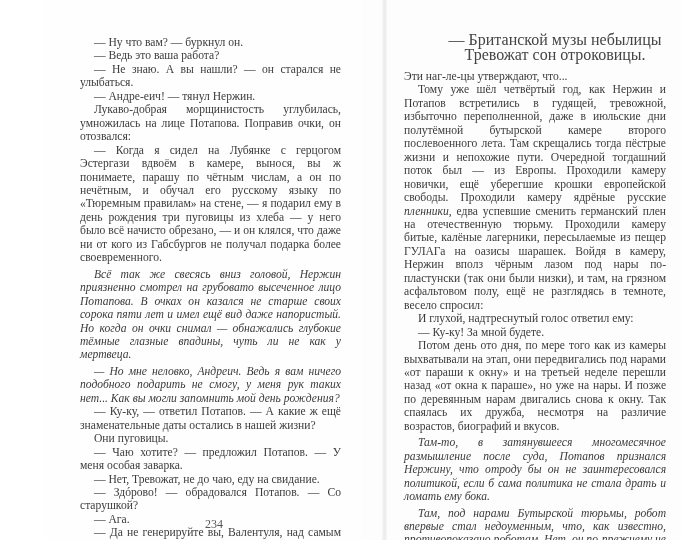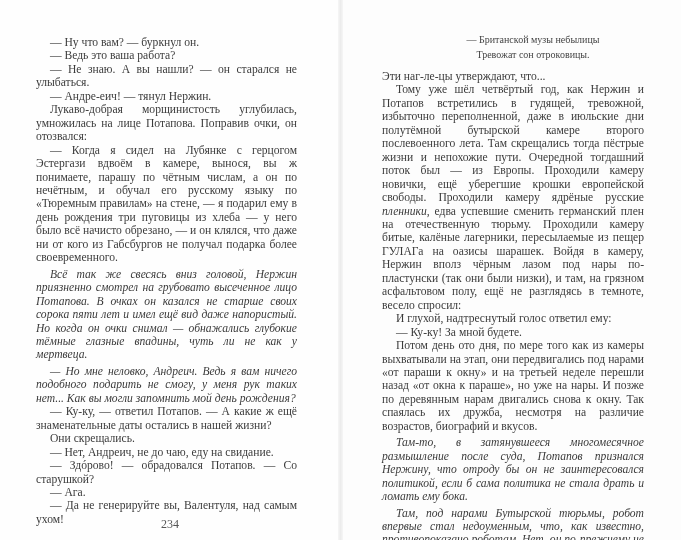--- a/index.html
+++ b/index.html
@@ -3,42 +3,42 @@
 <meta charset="utf-8">
 <style>
   html, body { margin: 0; padding: 0; }
   body {
     width: 681px; height: 540px; overflow: hidden;
     background: #ffffff;
     font-family: "DejaVu Serif", "Liberation Serif", serif;
     color: #3a3a3a;
     position: relative;
   }
-  .spread { position: absolute; inset: 0; display: flex; }
+  .spread { position: absolute; inset: 0; display: flex; margin-left: 44px; }
   .page { position: relative; width: 340px; height: 540px; background: #fefefe; }
   .page.right { width: 341px; background: #fdfdfd; }
   .spine {
     position: absolute; left: 338px; top: 0; width: 5px; height: 540px;
     background: linear-gradient(to right, #f6f6f6, #ececec, #f6f6f6);
   }
   .text {
     position: absolute;
     font-family: "Liberation Serif", "DejaVu Serif", serif;
     font-size: 11.6px; line-height: 13.45px;
     text-align: justify; color: #3b3b3b;
   }
   .left .text { left: 36px; top: 36px; width: 261px; }
   .right .text { left: 42px; top: 70px; width: 262px; }
   .text p { margin: 0; text-indent: 14px; }
   .text p.noindent { text-indent: 0; }
   .text p.gap { margin-top: 3px; font-style: italic; }
   .epigraph {
     position: absolute; left: 42px; width: 262px; top: 33px;
     text-align: center; font-family: "Liberation Serif", serif;
-    font-size: 10px; line-height: 14.5px; color: #444;
+    font-size: 16px; line-height: 14.5px; color: #444;
   }
   .epigraph div { padding-left: 40px; }
   .pageno {
     position: absolute; top: 517px; width: 100%; text-align: center;
     font-family: "Liberation Serif", serif; font-size: 12px; color: #555;
   }
   .left .pageno { left: 0; width: 340px; padding-left: 0; }
   .right .pageno { left: 0; width: 341px; }
   em { font-style: italic; font-family: Liberation Serif, serif; }
 </style>
@@ -50,22 +50,23 @@
     <div class="text">
       <p>— Ну что вам? — буркнул он.</p>
       <p>— Ведь это ваша работа?</p>
       <p>— Не знаю. А вы нашли? — он старался не улыбаться.</p>
       <p>— Андре-еич! — тянул Нержин.</p>
       <p>Лукаво-добрая морщинистость углубилась, умножилась на лице Потапова. Поправив очки, он отозвался:</p>
       <p>— Когда я сидел на Лубянке с герцогом Эстергази вдвоём в камере, вынося, вы ж понимаете, парашу по чётным числам, а он по нечётным, и обучал его русскому языку по «Тюремным правилам» на стене, — я подарил ему в день рождения три пуговицы из хлеба — у него было всё начисто обрезано, — и он клялся, что даже ни от кого из Габсбургов не получал подарка более своевременного.</p>
       <p class="gap">Всё так же свесясь вниз головой, Нержин приязненно смотрел на грубовато высеченное лицо Потапова. В очках он казался не старше своих сорока пяти лет и имел ещё вид даже напористый. Но когда он очки снимал — обнажались глубокие тёмные глазные впадины, чуть ли не как у мертвеца.</p>
       <p class="gap">— Но мне неловко, Андреич. Ведь я вам ничего подобного подарить не смогу, у меня рук таких нет... Как вы могли запомнить мой день рождения?</p>
       <p>— Ку-ку, — ответил Потапов. — А какие ж ещё знаменательные даты остались в нашей жизни?</p>
-      <p>Они скрещались.</p>
-      <p>— Нет, Андреич, не до чаю, еду на свидание.</p>
+      <p>Они пуговицы.</p>
+      <p>— Чаю хотите? — предложил Потапов. — У меня особая заварка.</p>
+      <p>— Нет, Тревожат, не до чаю, еду на свидание.</p>
       <p>— Здóрово! — обрадовался Потапов. — Со старушкой?</p>
       <p>— Ага.</p>
       <p>— Да не генерируйте вы, Валентуля, над самым ухом!</p>
 
     </div>
     <div class="pageno">234</div>
   </div>
 
   <div class="page right">
     <div class="epigraph">

